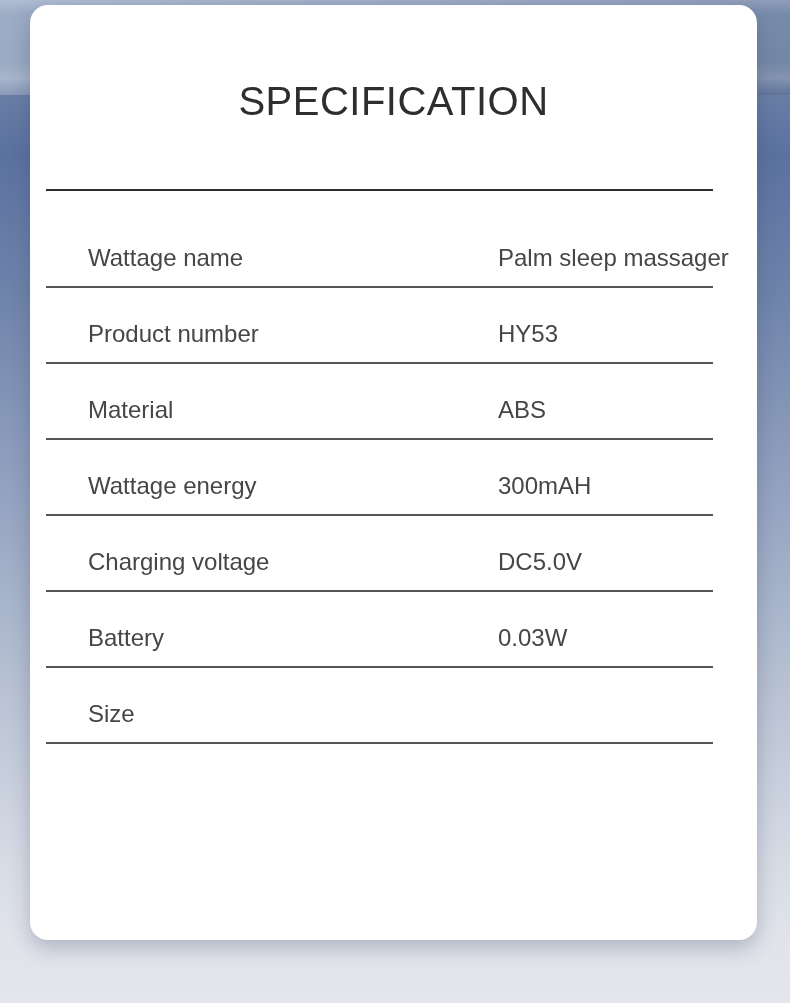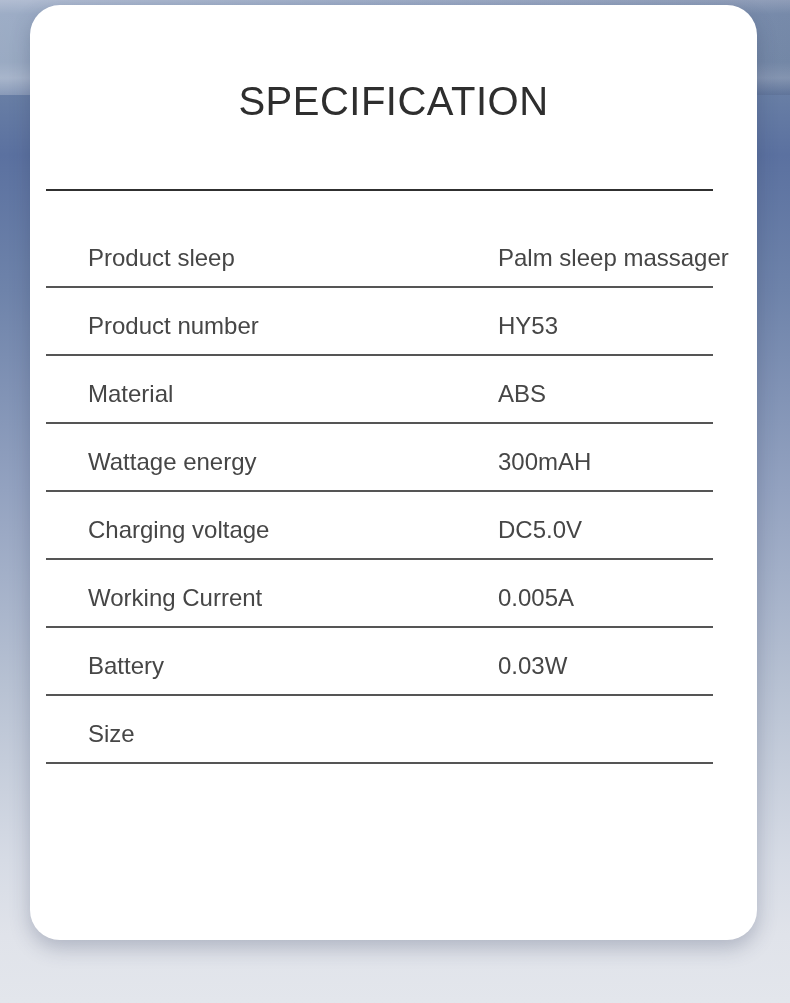--- a/index.html
+++ b/index.html
@@ -34,21 +34,21 @@
         #b8c2d3 690px,
         #d6dbe5 860px,
         #e0e3ea 935px,
         #e3e6ec 100%);
   }
   .card{
     position:absolute;
     left:30px; top:5px;
     width:727px; height:935px;
     background:var(--card-background);
-    border-radius:30px;
+    border-radius:18px;
     box-shadow:0 8px 20px rgba(50,62,95,0.28);
     padding-top:76px;
   }
   .title{
     margin:0;
     text-align:center;
     font-size:40px;
     line-height:1;
     font-weight:500;
     letter-spacing:0.5px;
@@ -57,21 +57,21 @@
   .title-rule{
     margin:68px 44px 0 16px;
     height:0;
     border-top:2px solid var(--title-divider);
   }
   .spec-table{
     margin:0 44px 0 16px;
   }
   .spec-row{
     position:relative;
-    height:68px;
+    height:76px;
     display:flex;
     align-items:flex-end;
     padding-bottom:14px;
     border-bottom:2px solid var(--divider);
   }
   .spec-row.first{height:97px;}
   .spec-label{
     margin-left:42px;
     font-size:24px;
     color:var(--text);
@@ -88,21 +88,21 @@
 </style>
 </head>
 <body>
 
 <div class="page">
   <div class="card">
     <h1 class="title">SPECIFICATION</h1>
     <div class="title-rule"></div>
     <div class="spec-table">
   <div class="spec-row first">
-    <span class="spec-label">Product sleep</span>
+    <span class="spec-label">Wattage name</span>
     <span class="spec-value">Palm sleep massager</span>
   </div>
 
   <div class="spec-row">
     <span class="spec-label">Product number</span>
     <span class="spec-value">HY53</span>
   </div>
 
   <div class="spec-row">
     <span class="spec-label">Material</span>
@@ -112,24 +112,20 @@
   <div class="spec-row">
     <span class="spec-label">Wattage energy</span>
     <span class="spec-value">300mAH</span>
   </div>
 
   <div class="spec-row">
     <span class="spec-label">Charging voltage</span>
     <span class="spec-value">DC5.0V</span>
   </div>
 
-  <div class="spec-row">
-    <span class="spec-label">Working Current</span>
-    <span class="spec-value">0.005A</span>
-  </div>
 
   <div class="spec-row">
     <span class="spec-label">Battery</span>
     <span class="spec-value">0.03W</span>
   </div>
 
 
   <div class="spec-row">
     <span class="spec-label">Size</span>
   </div>

